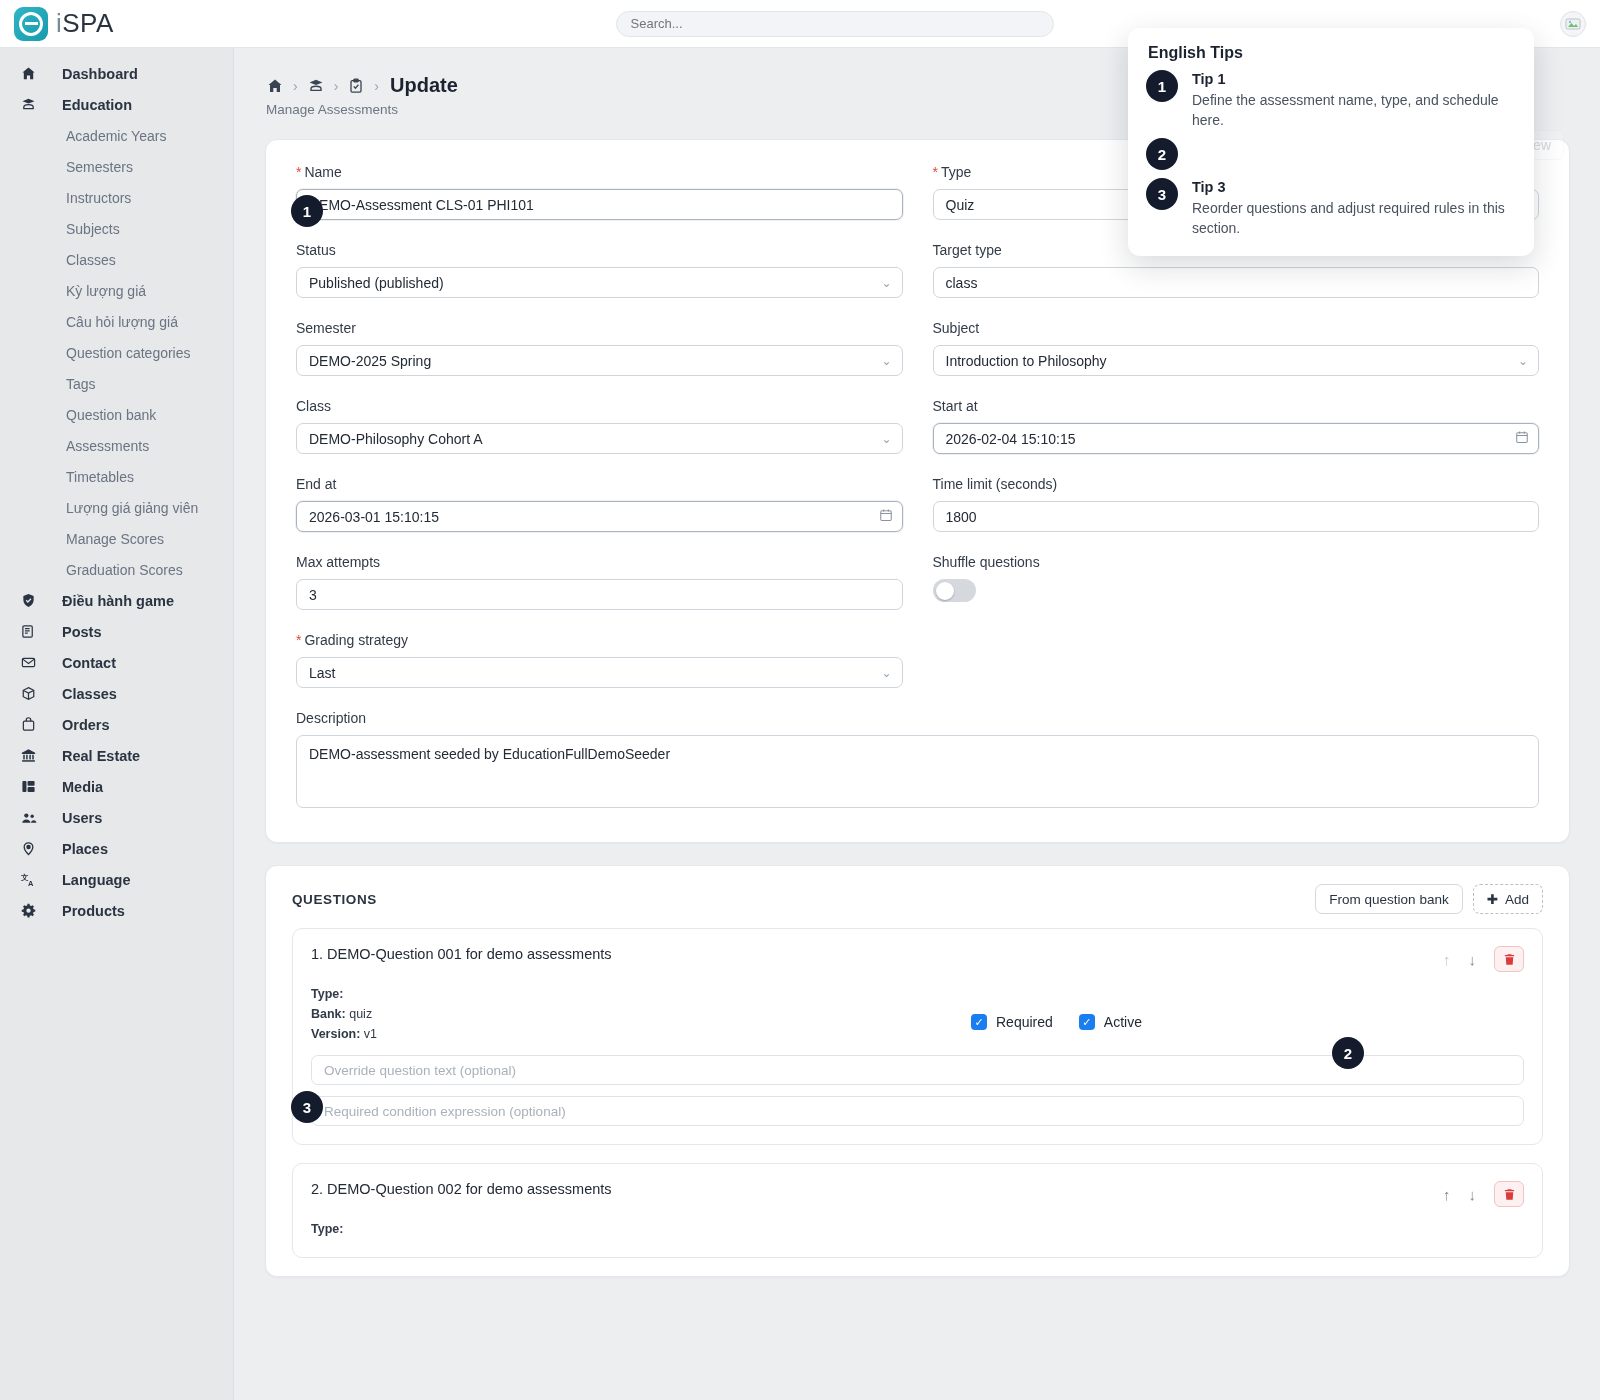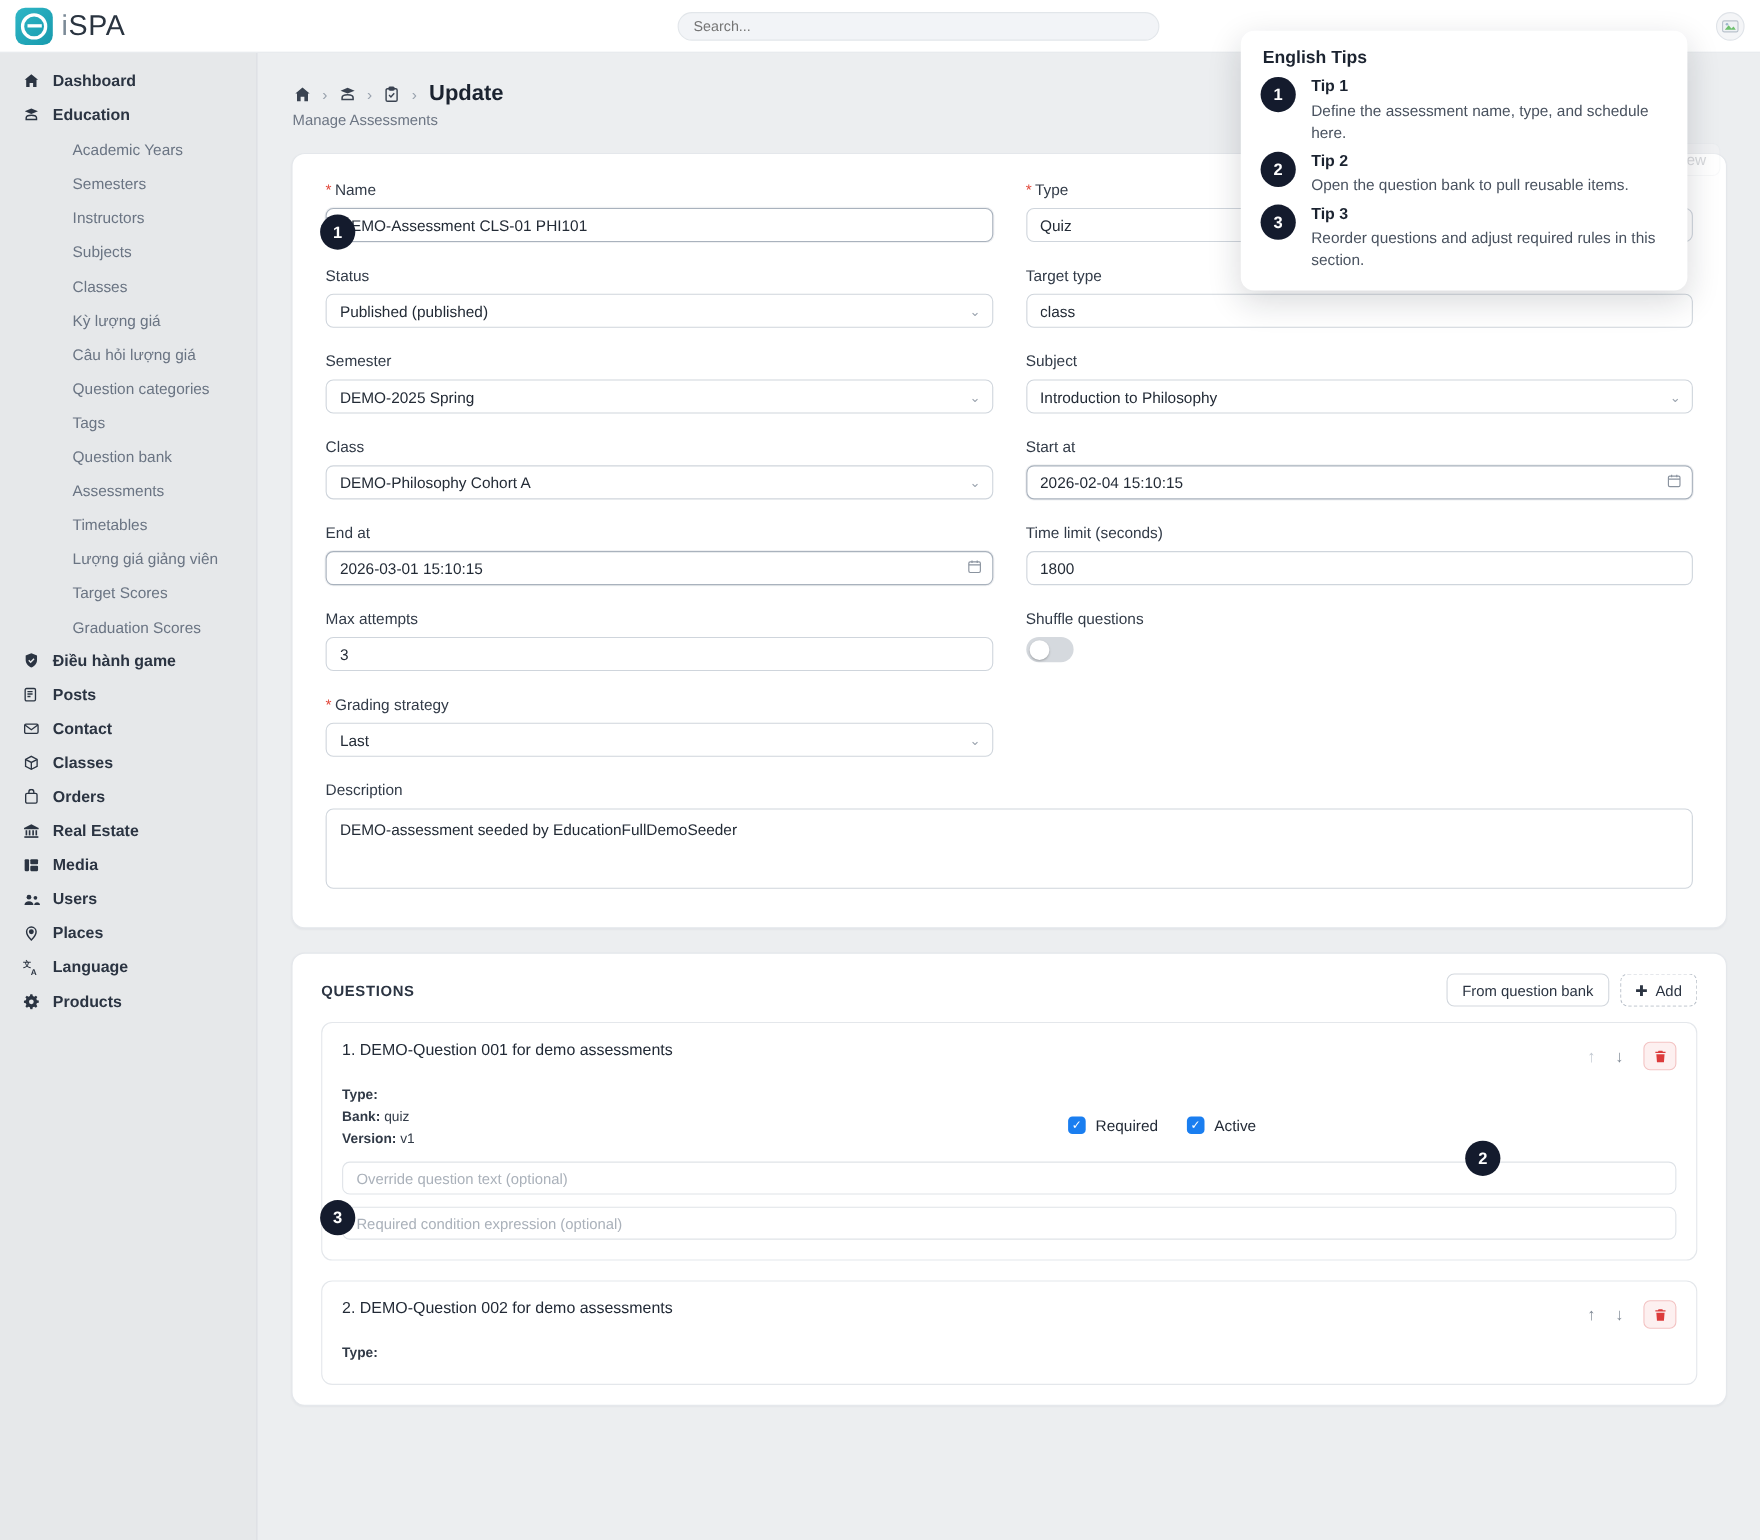--- a/index.html
+++ b/index.html
@@ -39,21 +39,21 @@
     display:flex;align-items:center;justify-content:center;font-size:12px;color:#9aa4b0;overflow:hidden;
   }
 
   
   .sidebar{
     position:absolute; top:48px; left:0; width:234px; height:1352px;
     background:#e6e8ea; border-right:1px solid #dcdfe3;
     padding-top:10px; z-index:20;
   }
   .nav-item{
-    display:flex; align-items:center; gap:11px;
+    display:flex; align-items:center; gap:25px;
     height:31px; padding-left:20px; font-size:14.5px; color:#2b3442; font-weight:600;
     cursor:pointer;
   }
   .nav-item .ic{ width:17px; height:17px; display:inline-flex; align-items:center; justify-content:center; color:#2b3442; flex:0 0 17px; }
   .nav-sub{
     display:flex; align-items:center;
     height:31px; padding-left:66px; font-size:14px; color:#6a7483; font-weight:400; cursor:pointer;
   }
 
   
@@ -218,21 +218,21 @@
   <div class="nav-sub">
       <span>Assessments</span>
     </div>
   <div class="nav-sub">
       <span>Timetables</span>
     </div>
   <div class="nav-sub">
       <span>Lượng giá giảng viên</span>
     </div>
   <div class="nav-sub">
-      <span>Target Scores</span>
+      <span>Manage Scores</span>
     </div>
   <div class="nav-sub">
       <span>Graduation Scores</span>
     </div>
 
   <div class="nav-item">
     <span class="ic">
         <svg width="15" height="15" viewBox="0 0 16 16" fill="currentColor">
           <path d="M8 1L2.5 3.2v4.3c0 3.3 2.3 6.2 5.5 7.3 3.2-1.1 5.5-4 5.5-7.3V3.2z"></path>
           <path d="M5.5 7.8l1.8 1.8 3.3-3.4" stroke="#e6e8ea" stroke-width="1.4" fill="none"></path>
@@ -584,24 +584,20 @@
   <div class="tips-title">English Tips</div>
   <div class="tip-row">
     <div class="badge">1</div>
     <div class="tip-body">
       <div class="tip-h">Tip 1</div>
       <div class="tip-d">Define the assessment name, type, and schedule here.</div>
     </div>
   </div>
   <div class="tip-row">
     <div class="badge">2</div>
-    <div class="tip-body">
-      <div class="tip-h">Tip 2</div>
-      <div class="tip-d">Open the question bank to pull reusable items.</div>
-    </div>
   </div>
   <div class="tip-row">
     <div class="badge">3</div>
     <div class="tip-body">
       <div class="tip-h">Tip 3</div>
       <div class="tip-d">Reorder questions and adjust required rules in this section.</div>
     </div>
   </div>
 </div>
 

